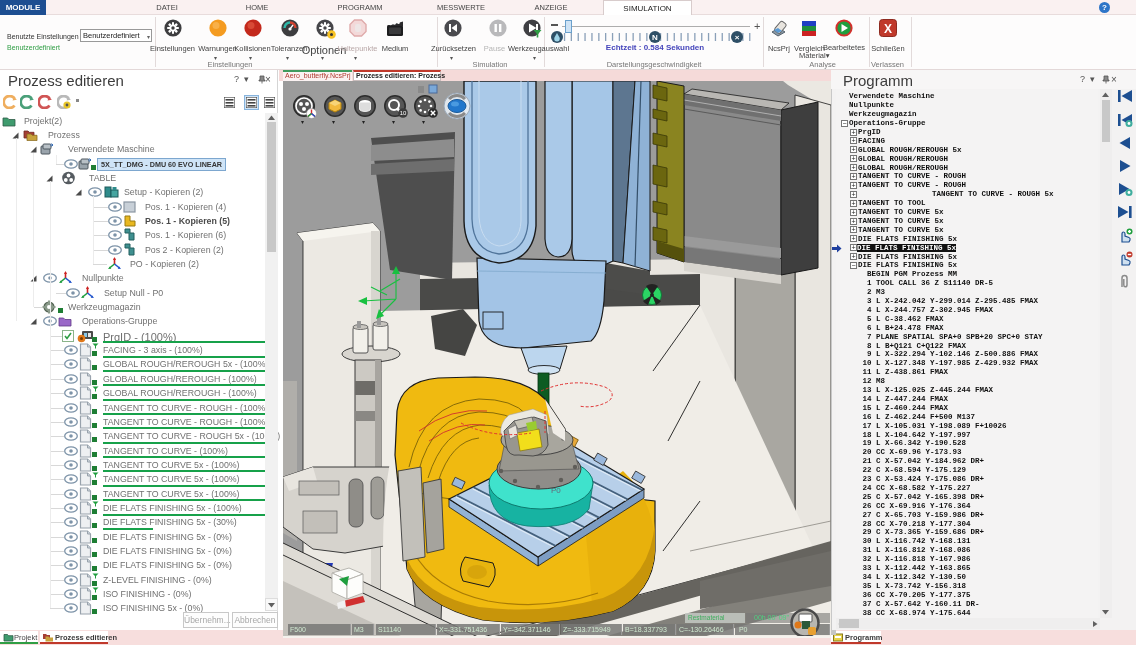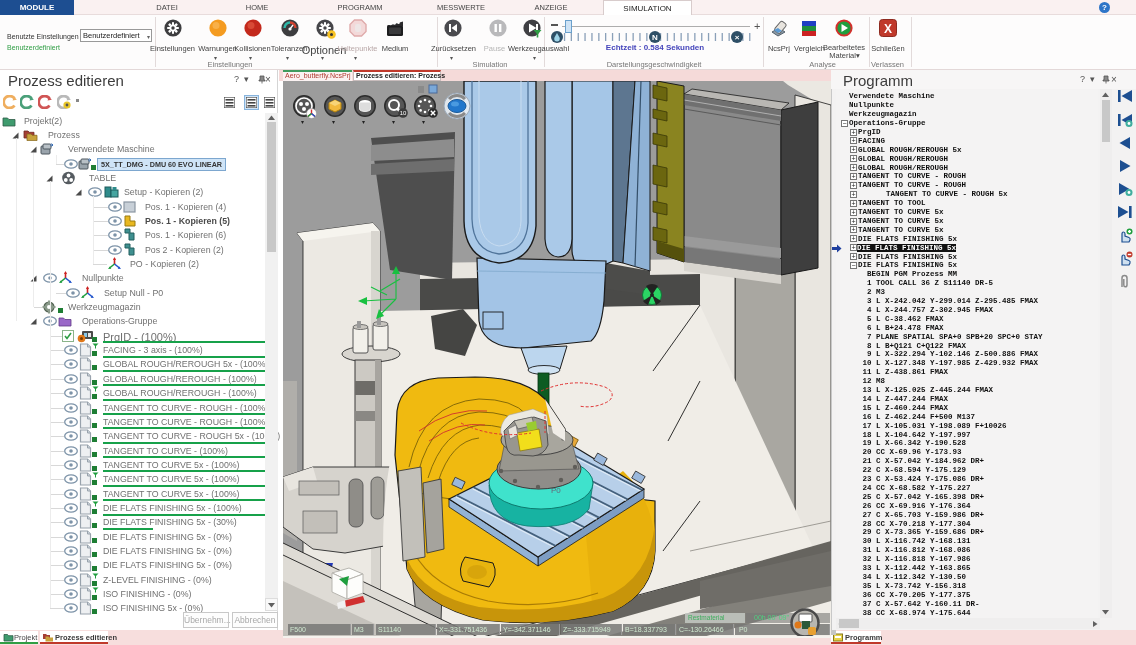--- a/index.html
+++ b/index.html
@@ -3,21 +3,21 @@
 *{margin:0;padding:0;box-sizing:border-box;}
 html,body{width:1136px;height:645px;overflow:hidden;font-family:"Liberation Sans",sans-serif;background:#fff;position:relative;}
 .a{position:absolute;}
 .tx{white-space:nowrap;}
 .code{position:absolute;white-space:pre;font-family:"Liberation Mono",monospace;font-size:7.5px;font-weight:bold;color:#111;line-height:8.6px;}
 .codesel{position:absolute;white-space:pre;font-family:"Liberation Mono",monospace;font-size:7.5px;font-weight:bold;background:#111;color:#fff;line-height:8.6px;height:8.6px;}
 .xbox{position:absolute;width:7px;height:7px;background:#fff;border:1px solid #777;font-size:7px;line-height:6px;text-align:center;color:#222;font-family:"Liberation Sans",sans-serif;}
 </style></head><body>
 
 <div class="a" style="left:0;top:0;width:1136px;height:15px;background:#faf1f1;border-bottom:1px solid #e8dcdc;"></div>
-<div class="a" style="left:0;top:0;width:74px;height:15px;background:#1d4e91;color:#fff;font-size:8px;font-weight:bold;text-align:center;line-height:15px;">MODULE</div>
+<div class="a" style="left:0;top:0;width:46px;height:15px;background:#1d4e91;color:#fff;font-size:8px;font-weight:bold;text-align:center;line-height:15px;">MODULE</div>
 <div class="a tx" style="left:127px;top:0;width:80px;height:15px;color:#444;font-size:7.5px;text-align:center;line-height:16px;">DATEI</div>
 <div class="a tx" style="left:217px;top:0;width:80px;height:15px;color:#444;font-size:7.5px;text-align:center;line-height:16px;">HOME</div>
 <div class="a tx" style="left:320px;top:0;width:80px;height:15px;color:#444;font-size:7.5px;text-align:center;line-height:16px;">PROGRAMM</div>
 <div class="a tx" style="left:421px;top:0;width:80px;height:15px;color:#444;font-size:7.5px;text-align:center;line-height:16px;">MESSWERTE</div>
 <div class="a tx" style="left:511px;top:0;width:80px;height:15px;color:#444;font-size:7.5px;text-align:center;line-height:16px;">ANZEIGE</div>
 <div class="a" style="left:603px;top:0;width:89px;height:16px;background:#fff;border:1px solid #d8cccc;border-bottom:none;color:#222;font-size:8px;text-align:center;line-height:15px;">SIMULATION</div>
 <div class="a" style="left:1099px;top:2px;width:11px;height:11px;border-radius:50%;background:#2e75c8;color:#fff;font-size:8px;font-weight:bold;text-align:center;line-height:11px;">?</div>
 <div class="a" style="left:0;top:15px;width:1136px;height:55px;background:#fdfcfc;border-bottom:1px solid #e3d8d8;"></div>
 <div class="a tx" style="left:7px;top:33px;font-size:7px;color:#333;">Benutzte Einstellungen</div>
 <div class="a tx" style="left:80px;top:29px;width:72px;height:13px;background:#fff;border:1px solid #999;font-size:7.5px;color:#222;line-height:12px;padding-left:2px;">Benutzerdefiniert<span style="position:absolute;right:1px;top:1px;color:#666;font-size:6px;">▾</span></div>
@@ -183,21 +183,21 @@
     <rect x="2" y="7" width="14" height="5" fill="#1f8f3f"></rect>
     <rect x="2" y="12" width="14" height="5" fill="#cc2222"></rect>
   </svg>
 <div class="a tx" style="left:779px;top:43.5px;width:61px;text-align:center;font-size:7.5px;color:#444;font-weight:normal;">Vergleich</div>
 <svg class="a" style="left:835px;top:19px;" width="18" height="18" viewBox="0 0 18 18">
     <circle cx="9" cy="9" r="8.6" fill="#d2302c"></circle>
     <circle cx="9" cy="9" r="6.6" fill="#1f9e3e"></circle>
     <polygon points="6.5,5 13,9 6.5,13" fill="#fff"></polygon>
   </svg>
 <div class="a tx" style="left:806px;top:42.5px;width:76px;text-align:center;font-size:7.5px;color:#444;font-weight:normal;">Bearbeitetes</div>
-<div class="a tx" style="left:799px;top:50.5px;width:91px;text-align:center;font-size:7.5px;color:#444;font-weight:normal;">Material▾</div>
+<div class="a tx" style="left:799px;top:50.5px;width:91px;font-size:7.5px;color:#444;font-weight:normal;">Material▾</div>
 <div class="a tx" style="left:794px;top:59.5px;width:42px;text-align:right;font-size:7.5px;color:#777;">Analyse</div>
 <svg class="a" style="left:879px;top:19px;" width="18" height="18" viewBox="0 0 18 18">
     <rect x="0.5" y="0.5" width="17" height="17" rx="3" fill="#c0392b" stroke="#8e2a20"></rect>
     <text x="9" y="13.5" font-size="12" font-weight="bold" fill="#fff" text-anchor="middle">X</text>
   </svg>
 <div class="a tx" style="left:845px;top:43.5px;width:86px;text-align:center;font-size:7.5px;color:#444;font-weight:normal;">Schließen</div>
 <div class="a tx" style="left:862px;top:59.5px;width:51px;text-align:center;font-size:7.5px;color:#777;">Verlassen</div>
 <div class="a" style="left:0;top:70px;width:278px;height:575px;background:#fff;border-right:1px solid #d5d5d5;"></div>
 <div class="a tx" style="left:8px;top:72px;font-size:15px;color:#3c3c3c;">Prozess editieren</div>
 <div class="a tx" style="left:234px;top:74px;font-size:9px;color:#555;">?&nbsp;&nbsp;▾</div>
@@ -725,21 +725,21 @@
 <div class="code" style="left:858.0px;top:145.7px;">GLOBAL ROUGH/REROUGH 5x</div>
 <div class="xbox" style="left:850px;top:146.3px;">+</div>
 <div class="code" style="left:858.0px;top:154.6px;">GLOBAL ROUGH/REROUGH</div>
 <div class="xbox" style="left:850px;top:155.2px;">+</div>
 <div class="code" style="left:858.0px;top:163.5px;">GLOBAL ROUGH/REROUGH</div>
 <div class="xbox" style="left:850px;top:164.1px;">+</div>
 <div class="code" style="left:858.0px;top:172.4px;">TANGENT TO CURVE - ROUGH</div>
 <div class="xbox" style="left:850px;top:173.0px;">+</div>
 <div class="code" style="left:858.0px;top:181.3px;">TANGENT TO CURVE - ROUGH</div>
 <div class="xbox" style="left:850px;top:181.9px;">+</div>
-<div class="code" style="left:842px;top:190.2px;padding-left:44px;">TANGENT TO CURVE - ROUGH 5x</div>
+<div class="code" style="left:888px;top:190.2px;padding-left:44px;">TANGENT TO CURVE - ROUGH 5x</div>
 <div class="xbox" style="left:850px;top:190.8px;">+</div>
 <div class="code" style="left:858.0px;top:199.1px;">TANGENT TO TOOL</div>
 <div class="xbox" style="left:850px;top:199.7px;">+</div>
 <div class="code" style="left:858.0px;top:208.0px;">TANGENT TO CURVE 5x</div>
 <div class="xbox" style="left:850px;top:208.6px;">+</div>
 <div class="code" style="left:858.0px;top:216.9px;">TANGENT TO CURVE 5x</div>
 <div class="xbox" style="left:850px;top:217.5px;">+</div>
 <div class="code" style="left:858.0px;top:225.8px;">TANGENT TO CURVE 5x</div>
 <div class="xbox" style="left:850px;top:226.4px;">+</div>
 <div class="code" style="left:858.0px;top:234.7px;">DIE FLATS FINISHING 5x</div>

